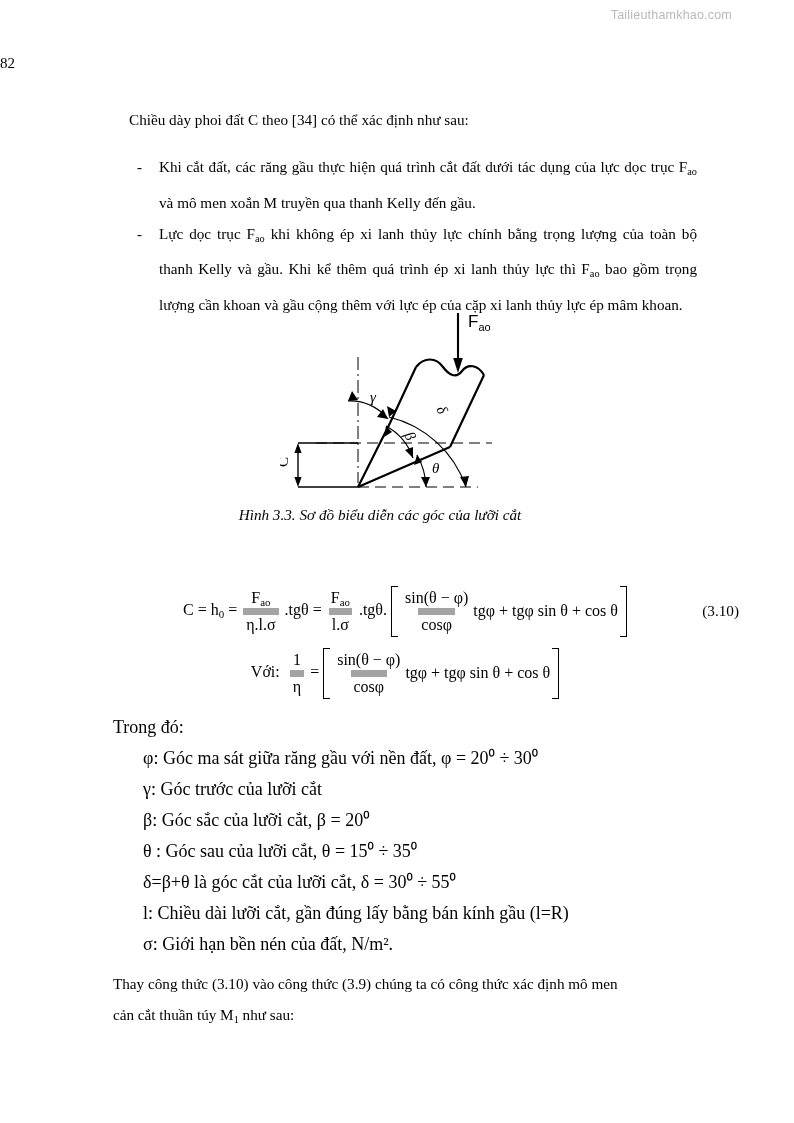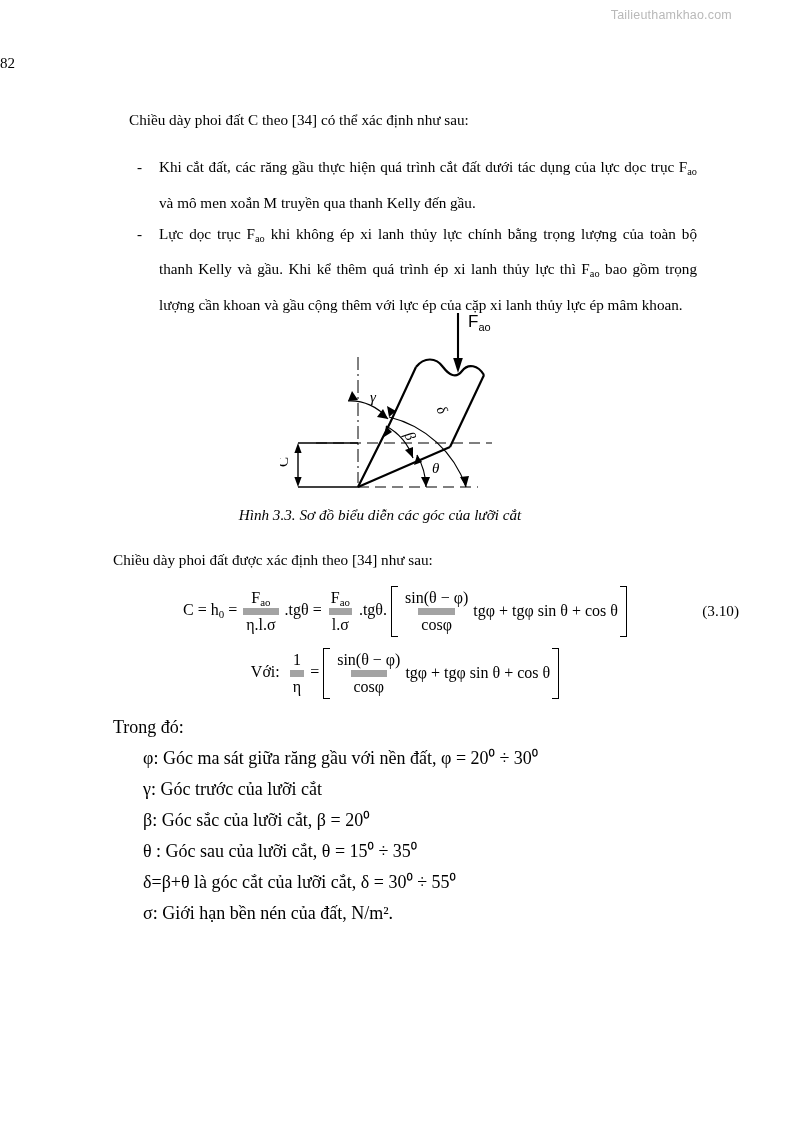--- a/index.html
+++ b/index.html
@@ -270,21 +270,20 @@
       <text x="156" y="114" font-family="Liberation Serif, serif" font-style="italic" font-size="15" fill="#000" transform="rotate(62 156 114)">δ</text>
 
       <text x="152" y="178" font-family="Liberation Serif, serif" font-style="italic" font-size="15" fill="#000">θ</text>
 
       <text x="8" y="172" font-family="Liberation Serif, serif" font-size="15" fill="#000" transform="rotate(-90 8 172)">C</text>
     </svg>
   </div>
 
   <div class="figure-caption">Hình 3.3. Sơ đồ biểu diễn các góc của lưỡi cắt</div>
 
-  <div style="position:absolute;left:113px;top:551px;width:600px;font-size:15.2px;">Chiều dày phoi đất được xác định theo [34] như sau:</div>
 
   <div class="formula-block">
     <div class="eq-row">
       <span class="math">
         <span>C</span>
         <span>=</span>
         <span>h</span><sub>0</sub>
         <span>=</span>
         <span class="frac">
           <span class="num"><span>F</span><sub>ao</sub></span>
@@ -337,17 +336,22 @@
     </div>
   </div>
 
   <div class="defs">
     <p class="def-lead">Trong đó:</p>
     <p class="def-item">φ: Góc ma sát giữa răng gầu với nền đất,  φ = 20⁰ ÷ 30⁰</p>
     <p class="def-item">γ: Góc trước của lưỡi cắt</p>
     <p class="def-item">β: Góc sắc của lưỡi cắt, β = 20⁰</p>
     <p class="def-item">θ : Góc sau của lưỡi cắt, θ = 15⁰ ÷ 35⁰</p>
     <p class="def-item">δ=β+θ là góc cắt của lưỡi cắt, δ = 30⁰ ÷ 55⁰</p>
+    <p class="def-item">l: Chiều dài lưỡi cắt, gần đúng lấy bằng bán kính gầu (l=R)</p>
     <p class="def-item">σ: Giới hạn bền nén của đất, N/m².</p>
   </div>
 
+  <div class="tail">
+    <p>Thay công thức (3.10) vào công thức (3.9) chúng ta có công thức xác định mô men</p>
+    <p class="nojust"><span>cản cắt thuần túy M</span><sub>1</sub><span> như sau:</span></p>
+  </div>
 
 </div>
 
 </body></html>

